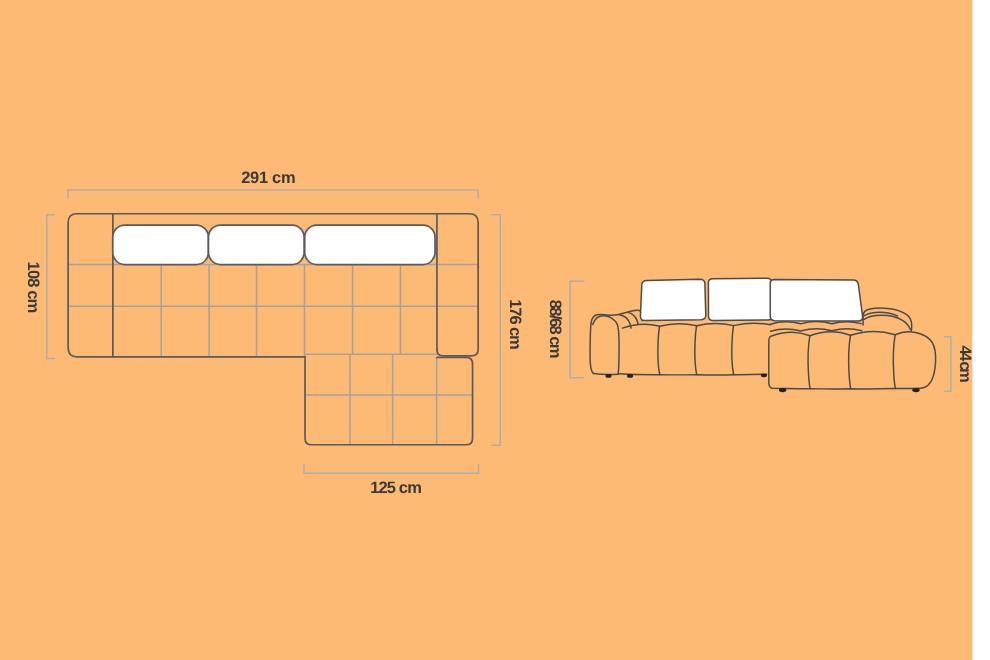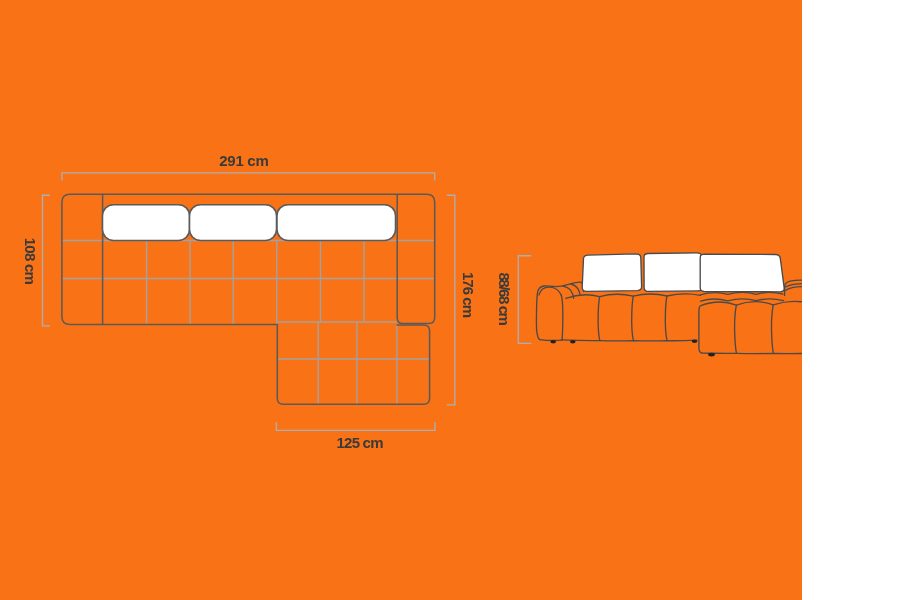--- a/index.html
+++ b/index.html
@@ -1,16 +1,16 @@
 <!DOCTYPE html>
 <html><head>
 <meta charset="utf-8">
 <style>
   html,body{margin:0;padding:0;background:#fff;}
-  .wrap{width:802px;height:600px;position:relative;overflow:hidden;background:#f97316;}
+  .wrap{width:884px;height:600px;position:relative;overflow:hidden;background:#fdba74;}
   svg{position:absolute;left:0;top:0;}
   text{font-family:"Liberation Sans",sans-serif;font-weight:bold;fill:#3a3a3a;}
 </style>
 </head>
 <body>
 <div class="wrap">
 <svg width="900" height="600" viewBox="0 0 900 600">
 
   <g fill="none" stroke="#aeaeae" stroke-width="1.35">
     <path d="M 61.9,180.5 L 61.9,172.8 L 434.7,172.8 L 434.7,180.5"></path>

